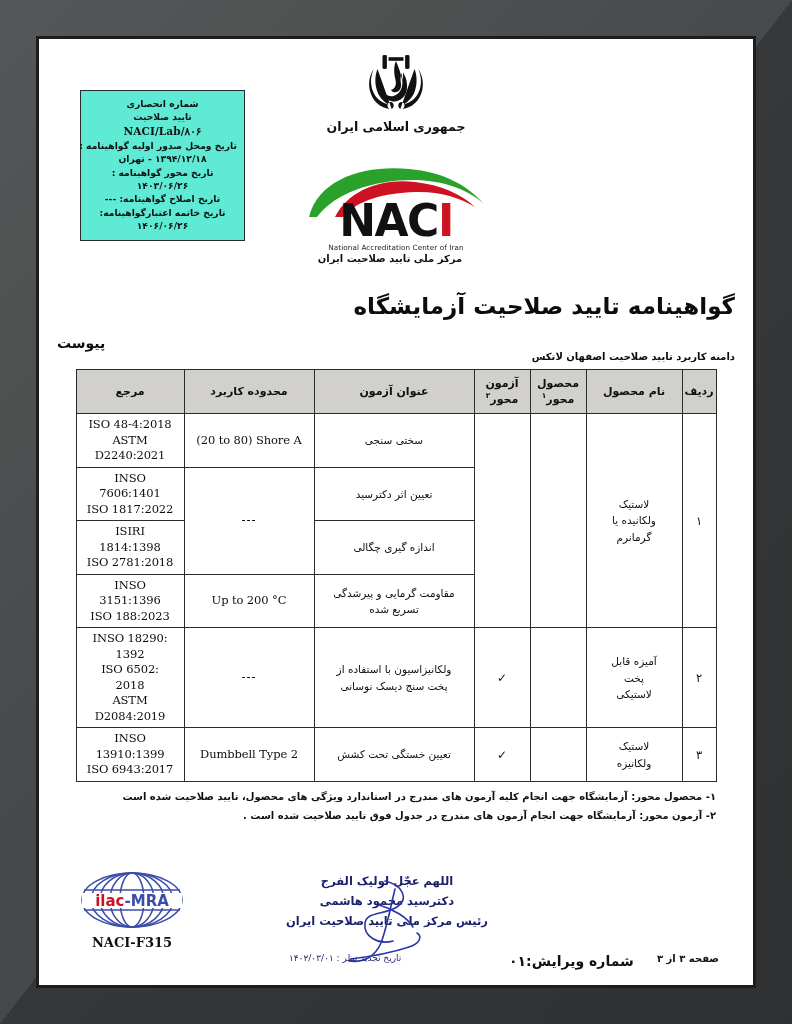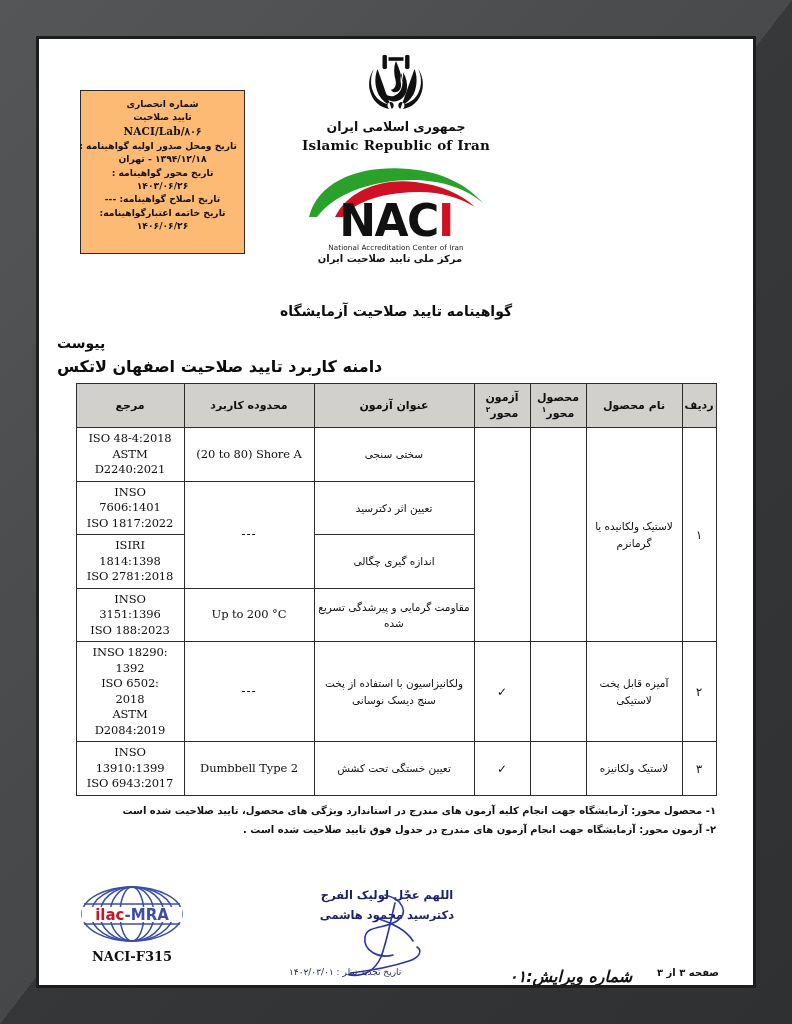--- a/index.html
+++ b/index.html
@@ -104,61 +104,60 @@
     color: #111111;
     direction: rtl;
   }
 
   
   .info-box {
     position: absolute;
     left: 23px; top: 45px;
     width: 165px;
     border: 1px solid #2a2a2a;
-    padding: 6px 7px 21px 7px;
+    padding: 6px 7px 8px 7px;
     direction: rtl;
     text-align: center;
     font-size: 9.2px;
     font-weight: bold;
     color: #111111;
     line-height: 1.45;
-    background: #fdba74;
+    background: #5eead4;
   }
   .info-box .line { white-space: nowrap; }
   .info-box .lab-no {
     font-family: "DejaVu Serif", "Liberation Serif", serif;
     font-size: 10.5px;
     letter-spacing: .1px;
   }
   .info-box .lbl { white-space: nowrap; }
 
   
   .doc-title {
-    text-align: center;
-    direction: rtl;
-    font-size: 14px;
+    text-align: right;
+    direction: rtl;
+    font-size: 23px;
     font-weight: bold;
     color: #0c0c0c;
-    margin-top: 12px;
+    margin-top: 2px;
   }
   .attach-title {
     text-align: left;
     direction: rtl;
     font-size: 14px;
     font-weight: bold;
     color: #0c0c0c;
     margin-top: 16px;
   }
   .scope-title {
-    text-align: left;
-    direction: rtl;
-    font-size: 16px;
+    text-align: right;
+    direction: rtl;
+    font-size: 10px;
     font-weight: bold;
     color: #0c0c0c;
-    margin-top: 6px;
     margin-bottom: 7px;
   }
 
   
   table.scope {
     width: 640px;
     margin: 0 auto;
     border-collapse: collapse;
     direction: rtl;
     table-layout: fixed;
@@ -171,21 +170,21 @@
   }
   table.scope thead th {
     background: #d2d0cd;
     font-size: 11px;
     font-weight: bold;
     height: 44px;
     padding: 2px 1px;
     line-height: 1.25;
   }
   table.scope th sup, table.scope td sup { font-size: 7.5px; }
-  td.fa { font-size: 10.5px; line-height: 1.55; padding: 4px 3px; }
+  td.fa { font-size: 10.5px; line-height: 1.55; padding: 4px 18px; }
   td.en {
     font-family: "DejaVu Serif", "Liberation Serif", serif;
     font-size: 11.5px;
     line-height: 1.35;
     direction: ltr;
     padding: 3px 10px;
     letter-spacing: -.1px;
   }
   td.num { font-size: 11.5px; }
   td.chk { font-size: 12px; }
@@ -255,25 +254,24 @@
     direction: rtl;
     font-size: 9px;
     font-weight: normal;
     color: #1b1f6b;
     white-space: nowrap;
   }
   .rev-no {
     position: absolute;
     left: 452px; top: 84px;
     direction: rtl;
-    font-size: 16px;
+    font-size: 14px;
     font-weight: bold;
     color: #111111;
     white-space: nowrap;
-    font-style: italic;
   }
   .page-no {
     position: absolute;
     left: 600px; top: 84px;
     direction: rtl;
     font-size: 10px;
     font-weight: bold;
     color: #111111;
     white-space: nowrap;
   }
@@ -294,21 +292,20 @@
               <path d="M16.5 16 c-2.6 6.5 -2.8 14.4 -0.6 21.2 c2 6.2 6 11 11.3 13.9 c-7.6 -1.2 -14 -7.3 -16.3 -15.8 c-1.7 -6.4 -1 -13.3 1.8 -19.3 c-4.2 6.2 -5.6 14.3 -3.8 21.8 c2.4 10 10.3 17.2 19.6 18.2 c-1.2 -0.9 -2 -2.2 -2 -3.6 c0 -1.9 1.4 -3.4 3.1 -3.4 c1.7 0 3.1 1.5 3.1 3.4 c0 1.4 -0.8 2.7 -2 3.6 z"></path>
               <path d="M53.5 16 c2.6 6.5 2.8 14.4 0.6 21.2 c-2 6.2 -6 11 -11.3 13.9 c7.6 -1.2 14 -7.3 16.3 -15.8 c1.7 -6.4 1 -13.3 -1.8 -19.3 c4.2 6.2 5.6 14.3 3.8 21.8 c-2.4 10 -10.3 17.2 -19.6 18.2 c1.2 -0.9 2 -2.2 2 -3.6 c0 -1.9 -1.4 -3.4 -3.1 -3.4 c-1.7 0 -3.1 1.5 -3.1 3.4 c0 1.4 0.8 2.7 2 3.6 z"></path>
               <rect x="21.5" y="2" width="4.4" height="14" rx="1.4"></rect>
               <rect x="44.1" y="2" width="4.4" height="14" rx="1.4"></rect>
               <path d="M27.5 4.2 h15 v3.6 h-15 z"></path>
             </g>
           </svg>
         </div>
 
         <div class="country-fa">جمهوری اسلامی ایران</div>
-        <div class="country-en">Islamic Republic of Iran</div>
 
         <div class="naci-logo">
           <svg class="naci-swoosh" viewBox="0 0 210 56" aria-hidden="true">
             <path d="M18 54 C28 16 72 2 118 6 C152 9 176 22 192 40 C176 26 150 17 122 17 C82 17 44 30 26 54 Z" fill="#2aa12a"></path>
             <path d="M44 54 C58 26 92 15 124 19 C150 22 170 31 184 44 C168 34 146 28 124 29 C94 30 66 37 52 54 Z" fill="#cf1124"></path>
           </svg>
           <div class="naci-word"><span>NAC</span><span class="red-i">I</span></div>
           <div class="naci-sub-en">National Accreditation Center of Iran</div>
           <div class="naci-sub-fa">مرکز ملی تایید صلاحیت ایران</div>
         </div>
@@ -425,20 +422,21 @@
               <rect x="6" y="24" width="100" height="15" fill="#ffffff"></rect>
               <text x="56" y="36.5" text-anchor="middle" font-family="DejaVu Sans, sans-serif" font-size="15" font-weight="bold" fill="#cf1124">ilac<tspan fill="#3b4da8">-MRA</tspan></text>
             </svg>
           </div>
           <div class="ilac-code">NACI-F315</div>
         </div>
 
         <div class="sign-block">
           <div class="invoc">اللهم عجّل لولیک الفرج</div>
           <div>دکترسید محمود هاشمی</div>
+          <div>رئیس مرکز ملی تایید صلاحیت ایران</div>
         </div>
 
         <svg class="signature-overlay" viewBox="0 0 230 100" aria-hidden="true">
           <g fill="none" stroke="#2b35a8" stroke-width="1.6" stroke-linecap="round">
             <path d="M118 6 C136 10 142 24 130 32 C118 40 100 36 98 48 C96 62 112 70 126 66"></path>
             <path d="M128 14 C124 30 120 52 114 68 C108 82 96 88 82 86"></path>
             <path d="M84 84 C100 82 124 78 142 72 C152 69 156 62 150 58"></path>
             <path d="M112 30 C126 34 140 42 146 52"></path>
           </g>
         </svg>

